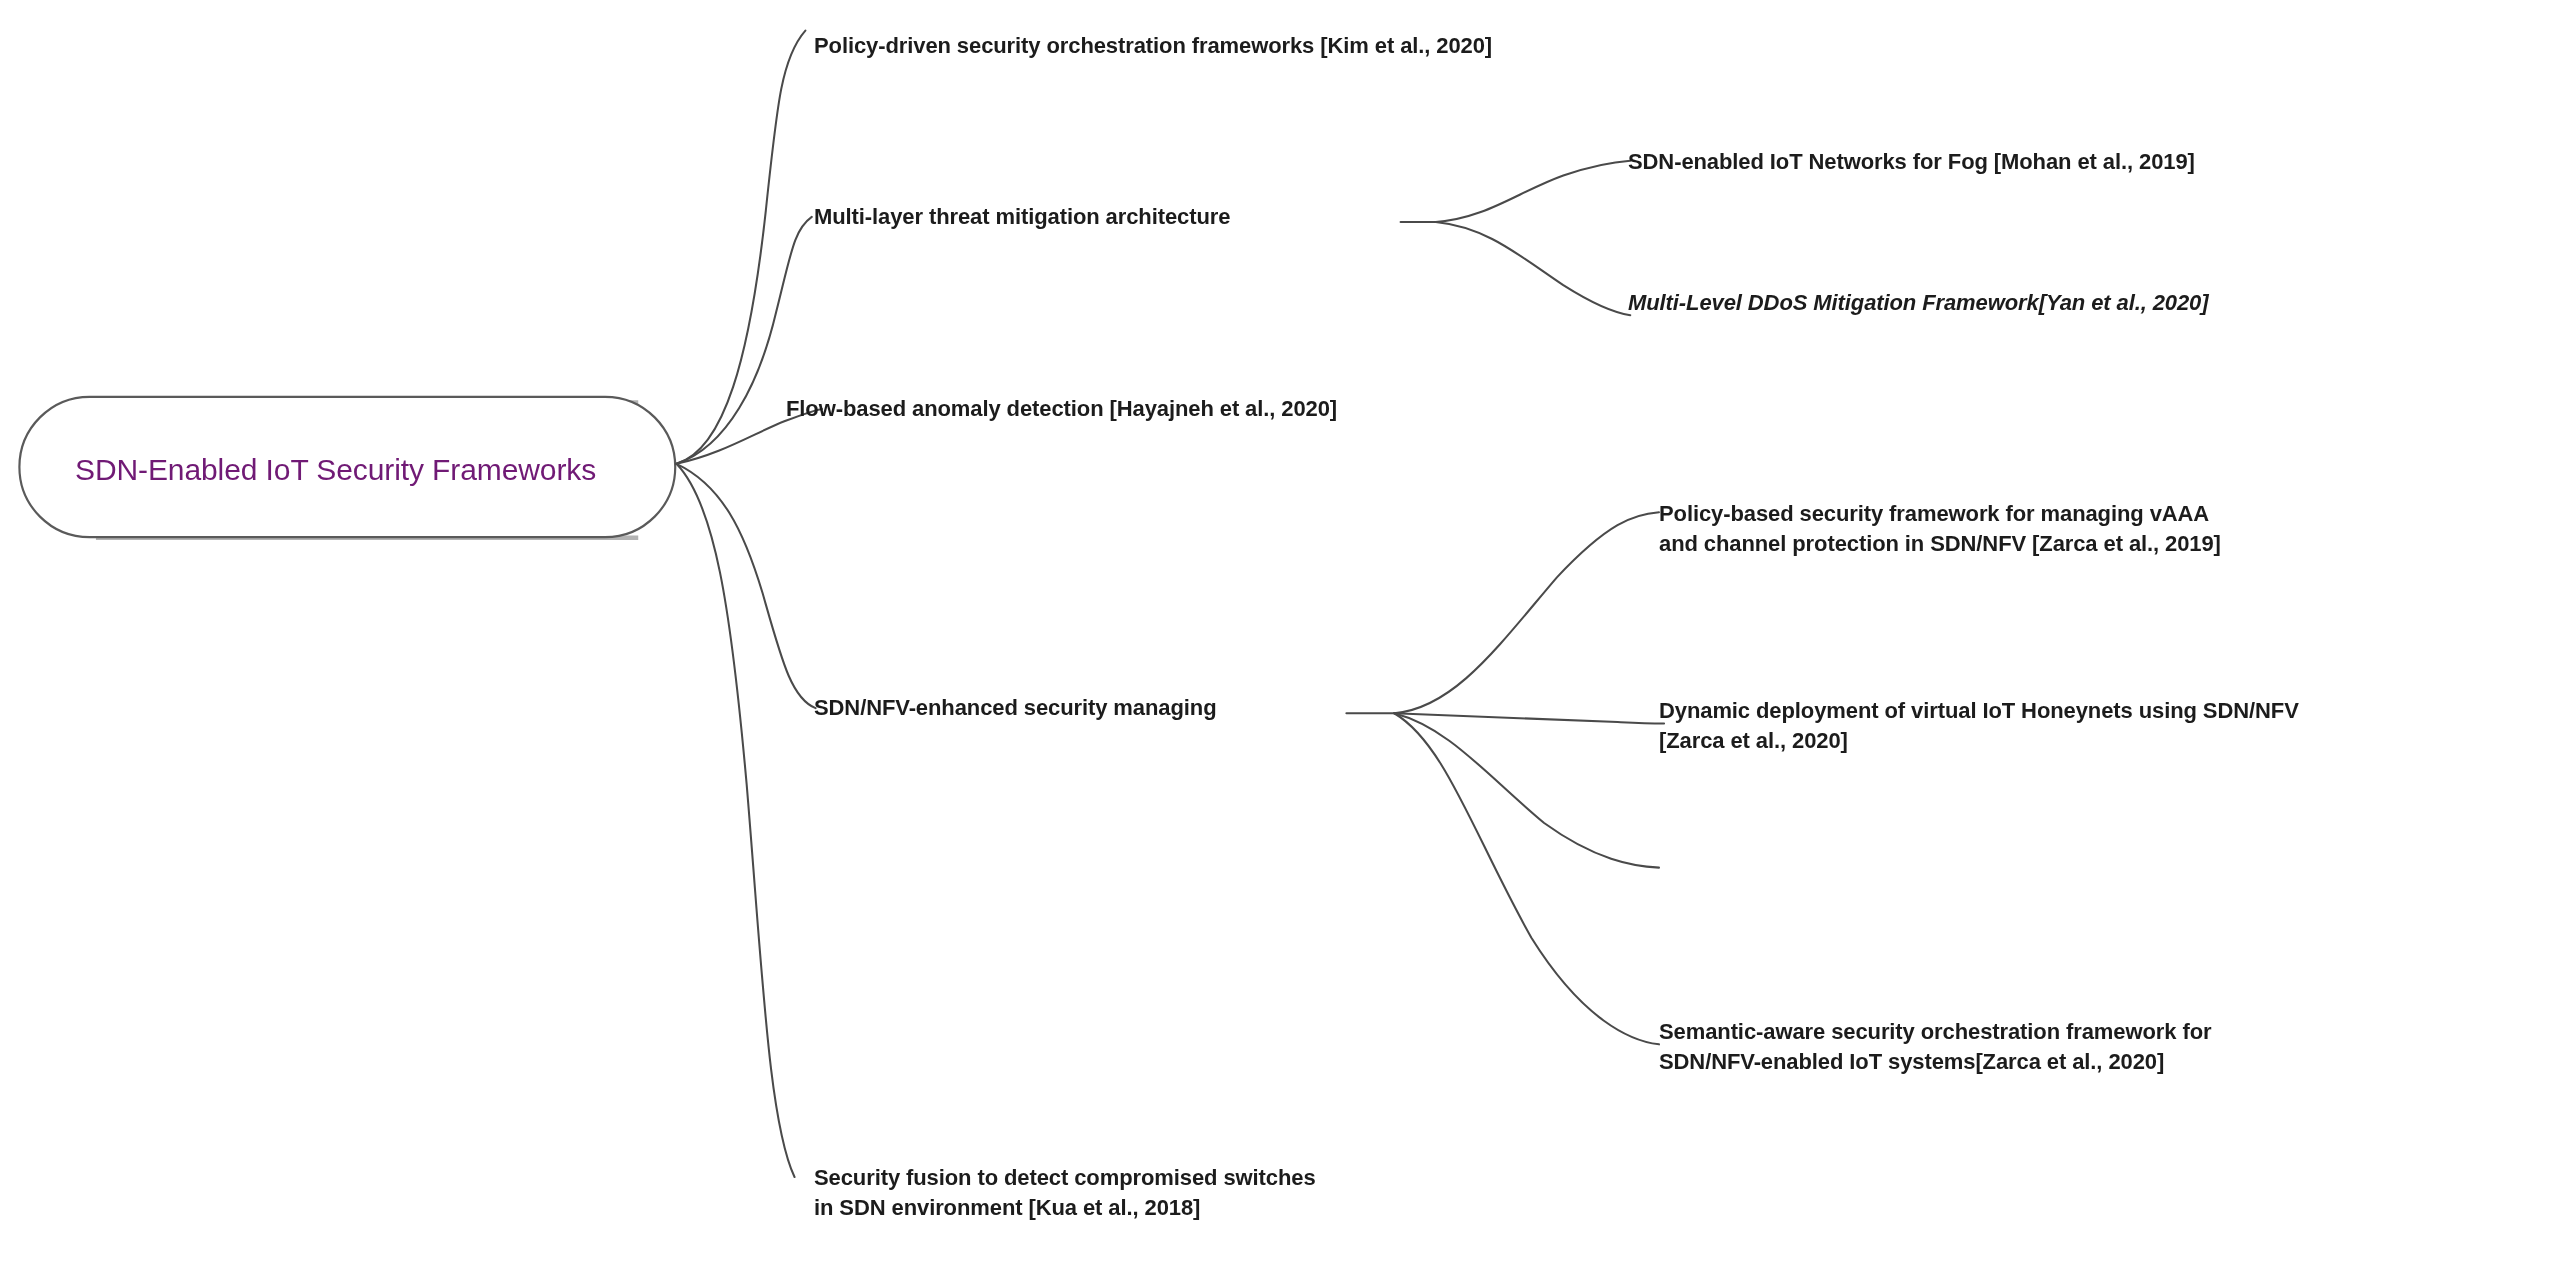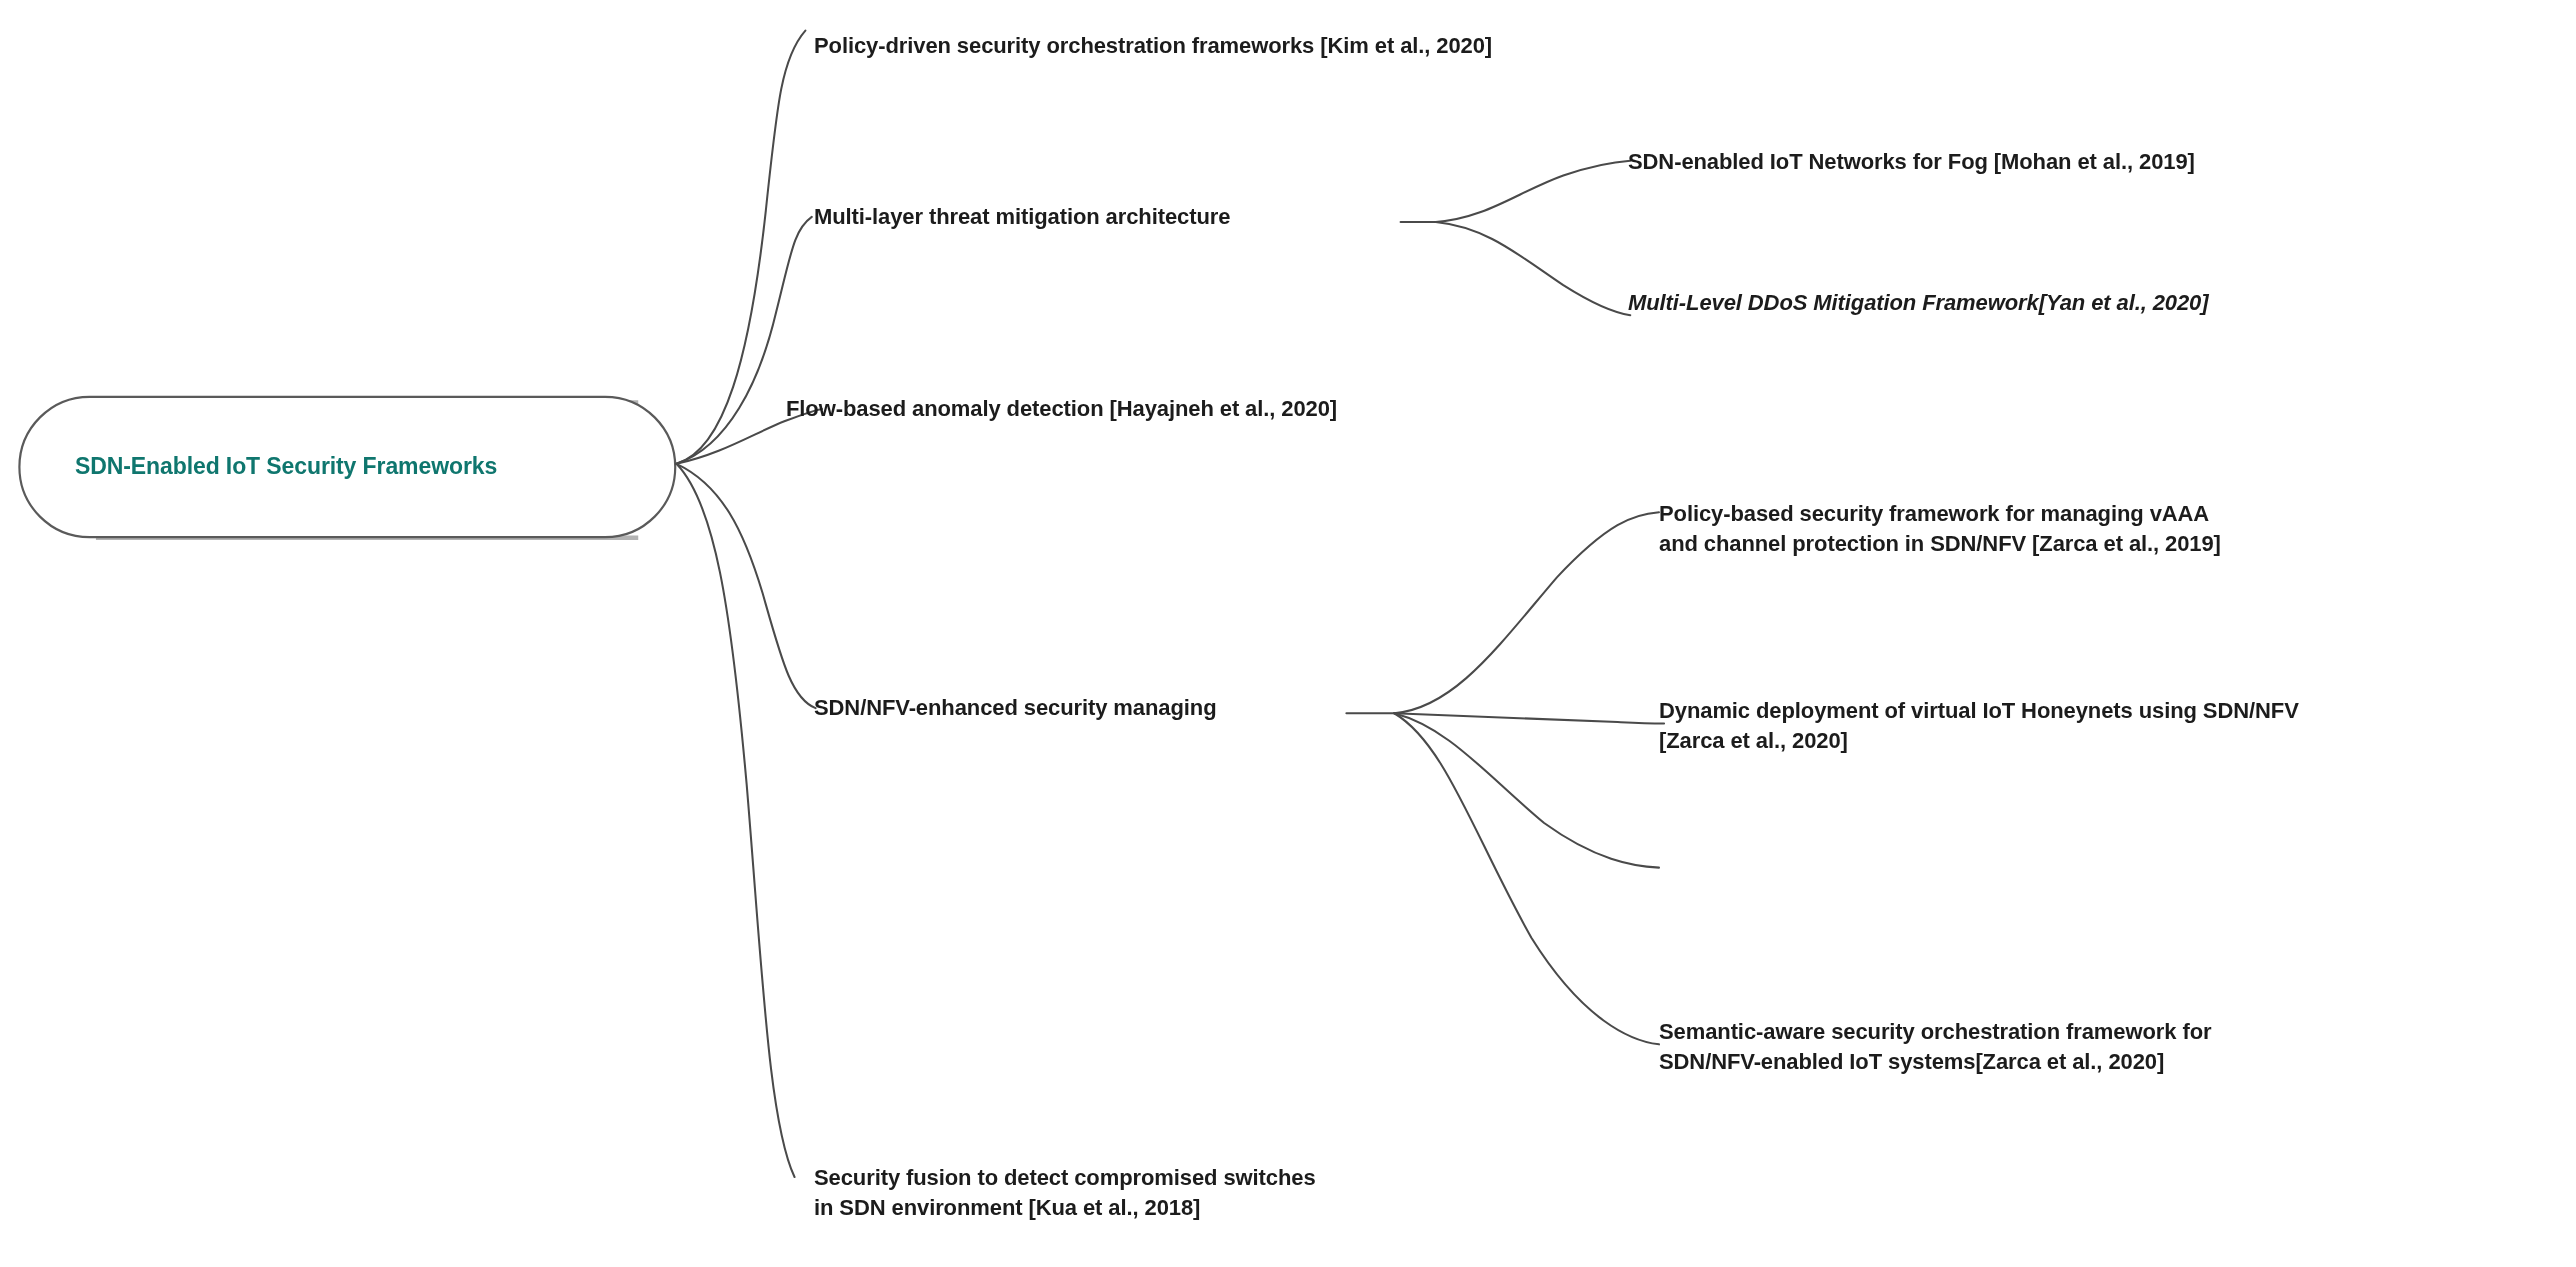--- a/index.html
+++ b/index.html
@@ -45,23 +45,23 @@
     position: absolute;
     color: #1c1c1c;
     font-weight: bold;
     font-size: 22px;
     line-height: 1.38;
     letter-spacing: -0.1px;
     white-space: pre-line;
   }
   .root-label {
     position: absolute;
-    color: #0f766e;
-    font-weight: bold;
-    font-size: 23px;
+    color: #701a75;
+    font-weight: normal;
+    font-size: 30px;
     letter-spacing: -0.1px;
     white-space: nowrap;
   }
 </style>
 </head>
 <body>
 
 <div id="mindmap-canvas">
 
   <svg id="mindmap-svg" viewBox="0 0 4037 1986" xmlns="http://www.w3.org/2000/svg">

